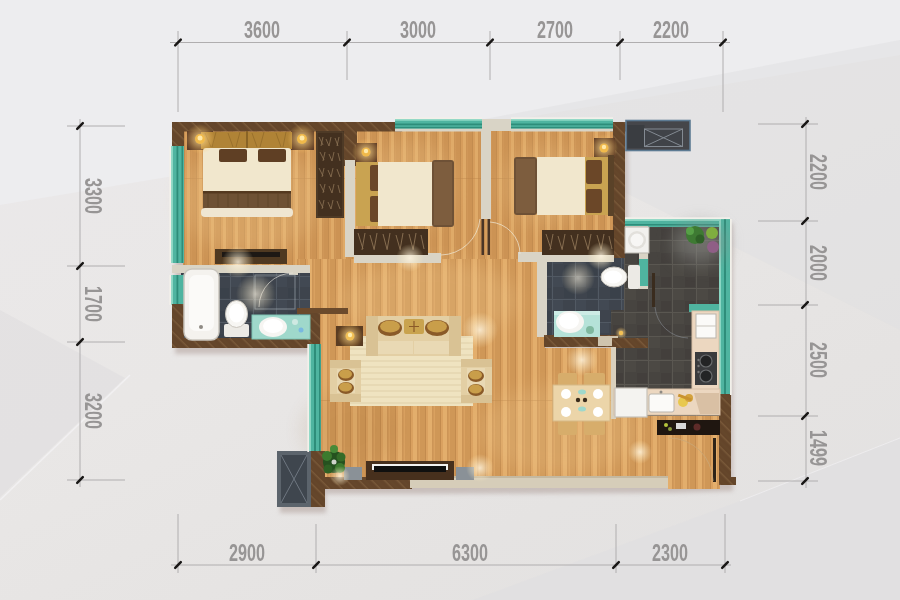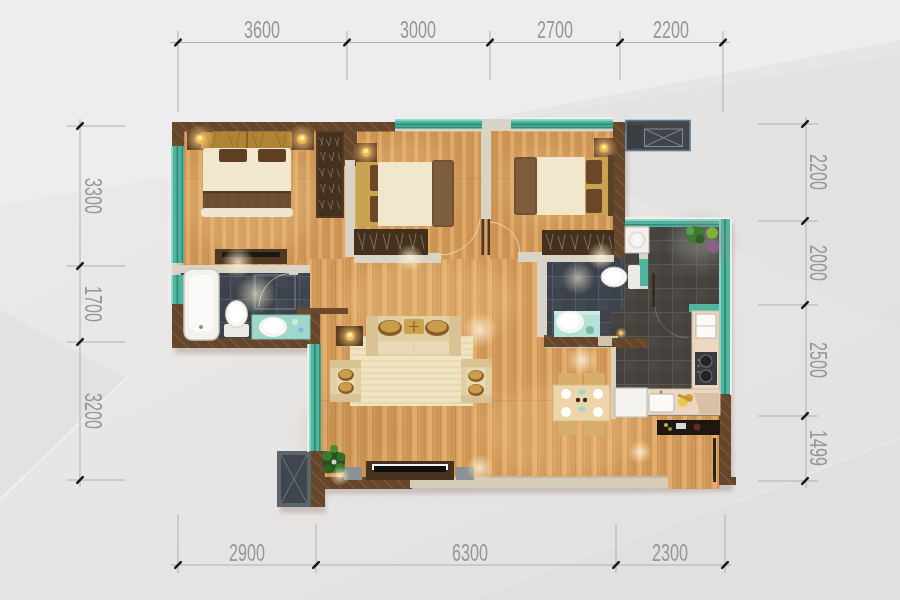--- a/index.html
+++ b/index.html
@@ -1,18 +1,18 @@
 <!DOCTYPE html>
 <html><head>
 <meta charset="utf-8">
 <style>
 html,body{margin:0;padding:0;width:900px;height:600px;overflow:hidden;
 font-family:"Liberation Sans",sans-serif;}
 #bg{position:relative;width:900px;height:600px;
-background:linear-gradient(155deg,#ebe9eb 0%,#e9e7e6 45%,#e5e3e2 75%,#e2e1e1 100%);}
+background:linear-gradient(155deg,#ebe9eb 0%,#e9e7e6 45%,#e5e3e2 75%,#e2e1e1 100%);font-weight:bold;}
 svg{position:absolute;left:0;top:0;}
 .dimtxt{font-family:"Liberation Sans",sans-serif;font-size:23px;fill:#979595;}
 </style>
 </head>
 <body>
 <div id="bg">
 <svg width="900" height="600" viewBox="0 0 900 600">
 <defs>
   <linearGradient id="bgwedge" x1="0" y1="0" x2="1" y2="1">
     <stop offset="0" stop-color="#f1f0f2" stop-opacity="0.9"></stop>

